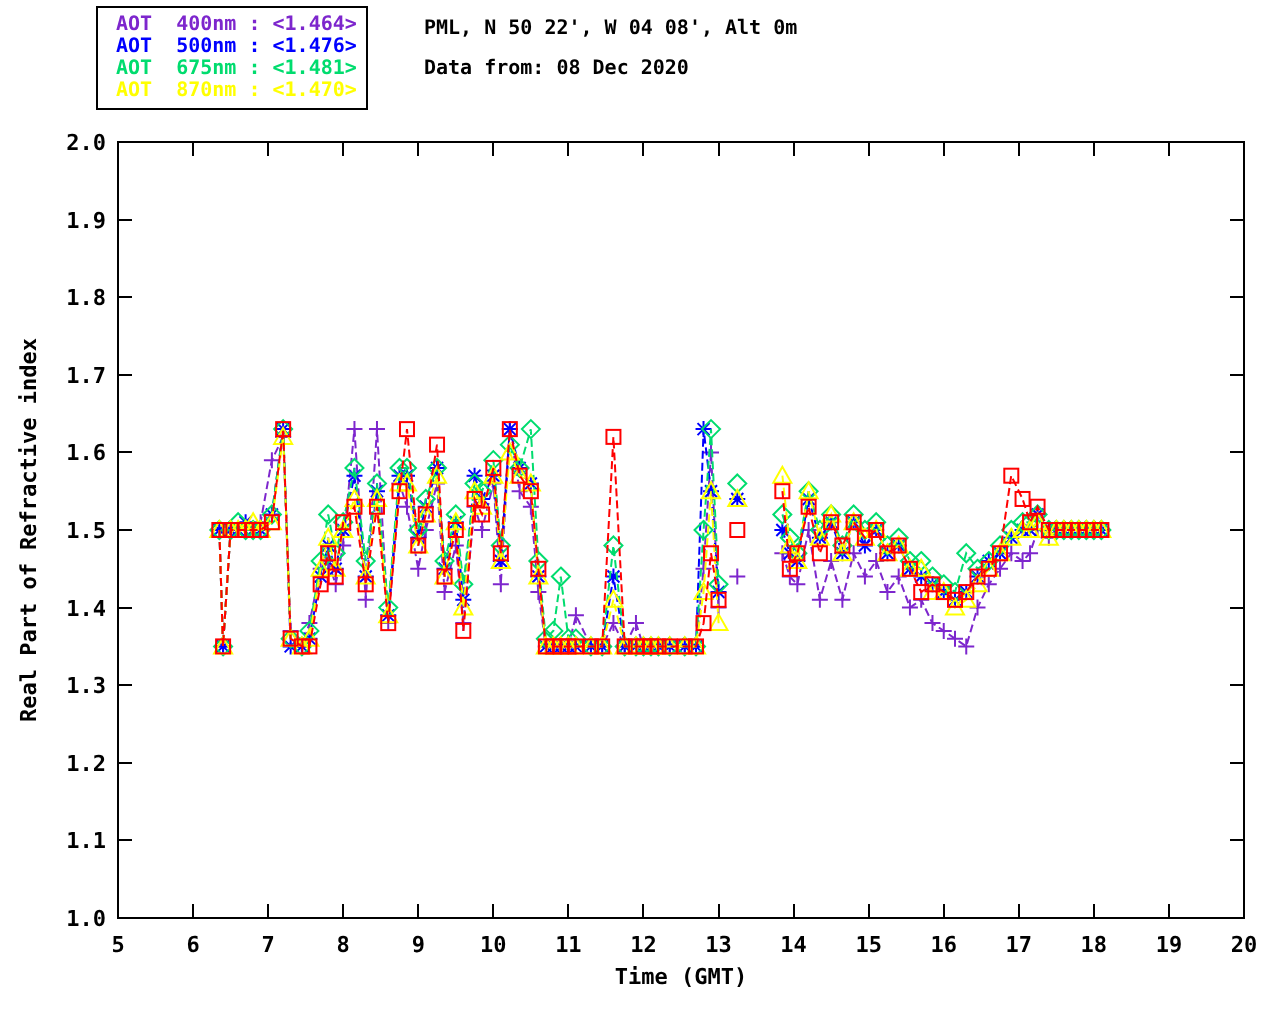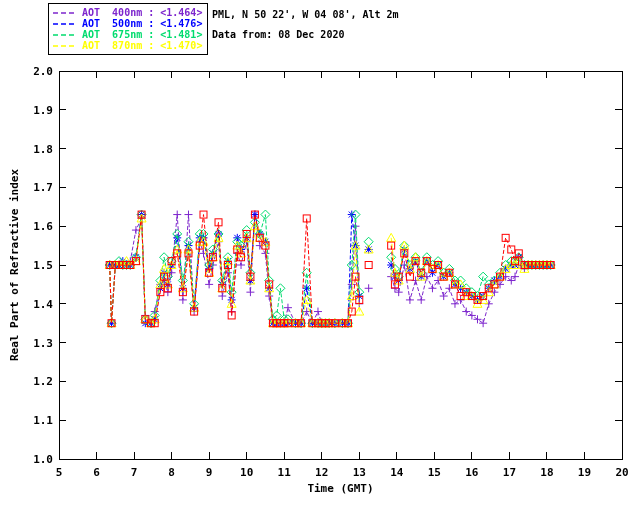--- a/index.html
+++ b/index.html
@@ -1,21 +1,21 @@
 <!DOCTYPE html>
 <html><head>
 <meta charset="utf-8">
 <style>
   html,body{margin:0;padding:0;background:#ffffff;}
   #app{position:relative;width:640px;height:512px;background:#fff;overflow:hidden;
        font-family:"DejaVu Sans Mono","Liberation Mono",monospace;}
   #chart{position:absolute;left:0;top:0;}
   .legend{position:absolute;left:48px;top:3px;border:1px solid #000;background:#fff;
           padding:3px 5px 3px 4px;}
-  .legend-row{display:flex;align-items:center;height:11px;white-space:pre;}
+  .legend-row{display:flex;height:11px;white-space:pre;flex-direction:column;}
   .legend-label{font-size:10px;font-weight:bold;line-height:11px;margin-left:5px;}
   .hdr{position:absolute;left:212px;top:5px;color:#000;}
   .hline{font-size:10px;font-weight:bold;line-height:20px;white-space:pre;}
 </style>
 </head>
 <body>
 
 <div id="app">
   <svg id="chart" width="640" height="512" viewBox="0 0 640 512">
       <rect x="59" y="71" width="563" height="388" fill="none" stroke="#000" stroke-width="1" shape-rendering="crispEdges"></rect>
@@ -561,16 +561,16 @@
           <line x1="0" y1="5" x2="24" y2="5" stroke="#0000FF" stroke-width="1.5" stroke-dasharray="5,3"></line>
         </svg><span class="legend-label" style="color: rgb(0, 0, 255);">AOT  500nm : &lt;1.476&gt;</span></div>
       <div class="legend-row"><svg width="24" height="10">
           <line x1="0" y1="5" x2="24" y2="5" stroke="#00DC6E" stroke-width="1.5" stroke-dasharray="5,3"></line>
         </svg><span class="legend-label" style="color: rgb(0, 220, 110);">AOT  675nm : &lt;1.481&gt;</span></div>
       <div class="legend-row"><svg width="24" height="10">
           <line x1="0" y1="5" x2="24" y2="5" stroke="#FFFF00" stroke-width="1.5" stroke-dasharray="5,3"></line>
         </svg><span class="legend-label" style="color: rgb(255, 255, 0);">AOT  870nm : &lt;1.470&gt;</span></div>
     </div>
   <div class="hdr">
-    <div class="hline">PML, N 50 22', W 04 08', Alt 2m</div>
+    <div class="hline">PML, N 50 22', W 04 08', Alt 0m</div>
     <div class="hline">Data from: 08 Dec 2020</div>
   </div>
 </div>
 
 </body></html>

